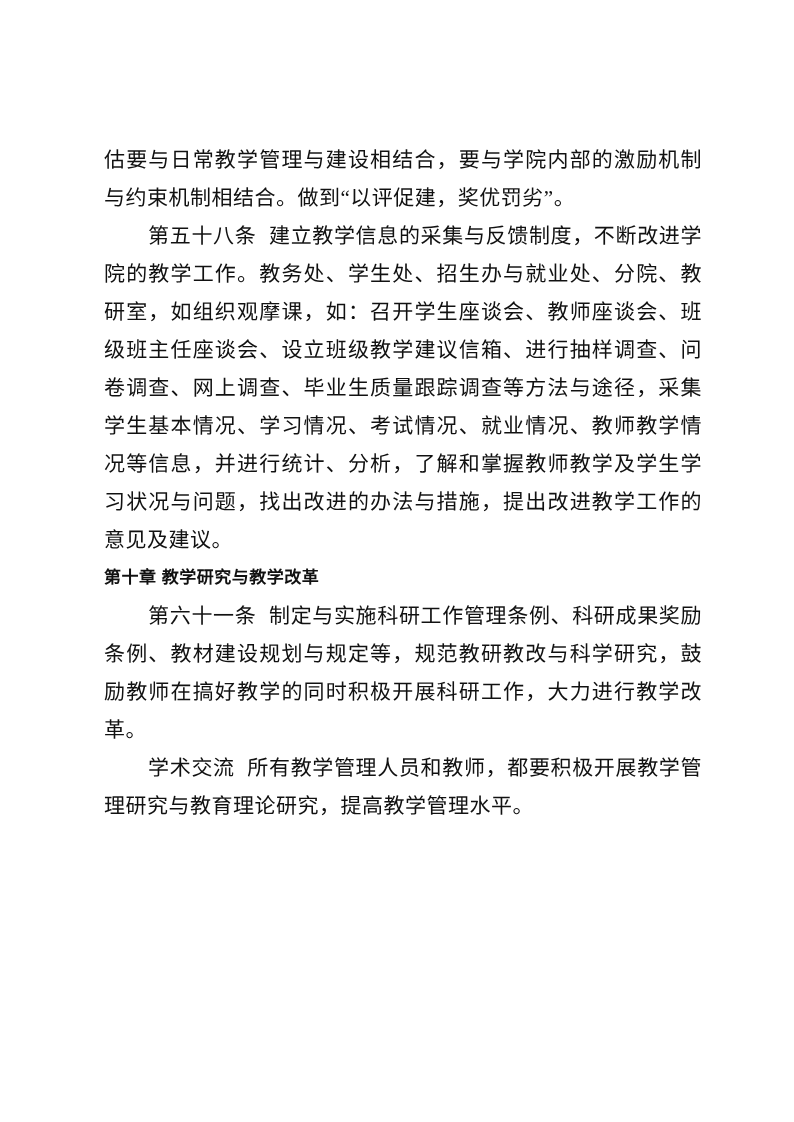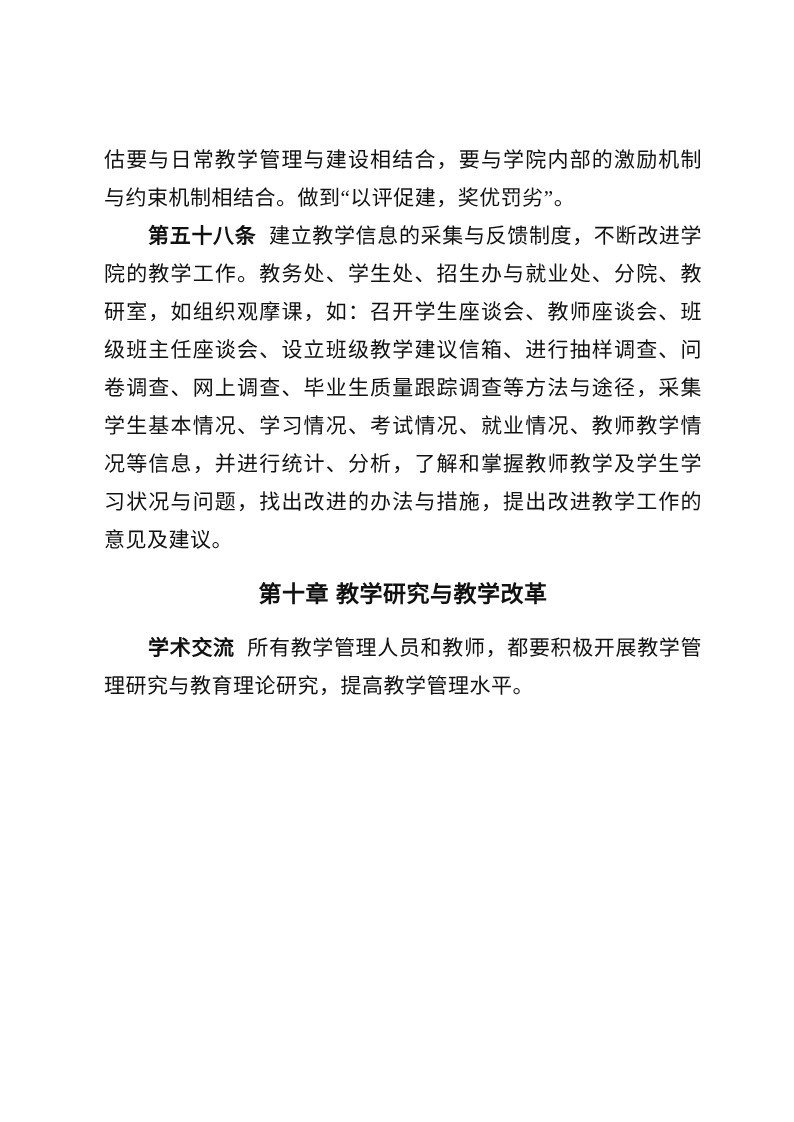--- a/index.html
+++ b/index.html
@@ -26,42 +26,43 @@
     font-size: 21px;
     line-height: 38px;
     text-align: justify;
     text-justify: inter-character;
     letter-spacing: 0.5px;
   }
   .para.indent {
     text-indent: 2.1em;
   }
   .lead {
-    font-weight: 700;
+    font-weight: 400;
     margin-right: 0.6em;
   }
   .chapter {
-    margin: 16px;
-    font-size: 23px;
+    margin: 0;
+    font-size: 17px;
     line-height: 38px;
     font-weight: 700;
-    text-align: center;
+    text-align: left;
     font-family: "Liberation Sans", "DejaVu Sans", sans-serif;
     letter-spacing: 0.5px;
   }
 </style>
 </head>
 <body>
 
 <div class="page">
 
   <p class="para">估要与日常教学管理与建设相结合，要与学院内部的激励机制与约束机制相结合。做到“以评促建，奖优罚劣”。</p>
 
   <p class="para indent"><span class="lead">第五十八条</span><span>建立教学信息的采集与反馈制度，不断改进学院的教学工作。教务处、学生处、招生办与就业处、分院、教研室，如组织观摩课，如：召开学生座谈会、教师座谈会、班级班主任座谈会、设立班级教学建议信箱、进行抽样调查、问卷调查、网上调查、毕业生质量跟踪调查等方法与途径，采集学生基本情况、学习情况、考试情况、就业情况、教师教学情况等信息，并进行统计、分析，了解和掌握教师教学及学生学习状况与问题，找出改进的办法与措施，提出改进教学工作的意见及建议。</span></p>
 
   <h2 class="chapter">第十章 教学研究与教学改革</h2>
 
 
 
+  <p class="para indent"><span class="lead">第六十一条</span><span>制定与实施科研工作管理条例、科研成果奖励条例、教材建设规划与规定等，规范教研教改与科学研究，鼓励教师在搞好教学的同时积极开展科研工作，大力进行教学改革。</span></p>
 
   <p class="para indent"><span class="lead">学术交流</span><span>所有教学管理人员和教师，都要积极开展教学管理研究与教育理论研究，提高教学管理水平。</span></p>
 
 </div>
 
 </body></html>

